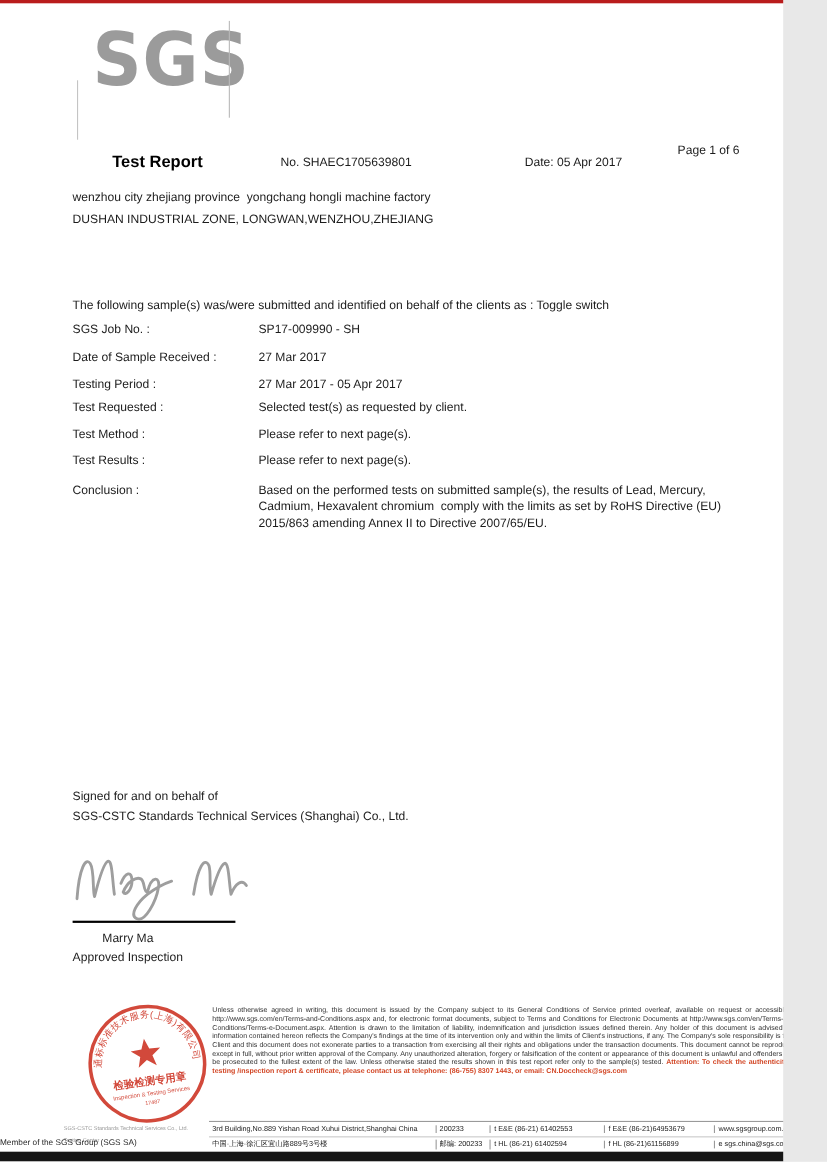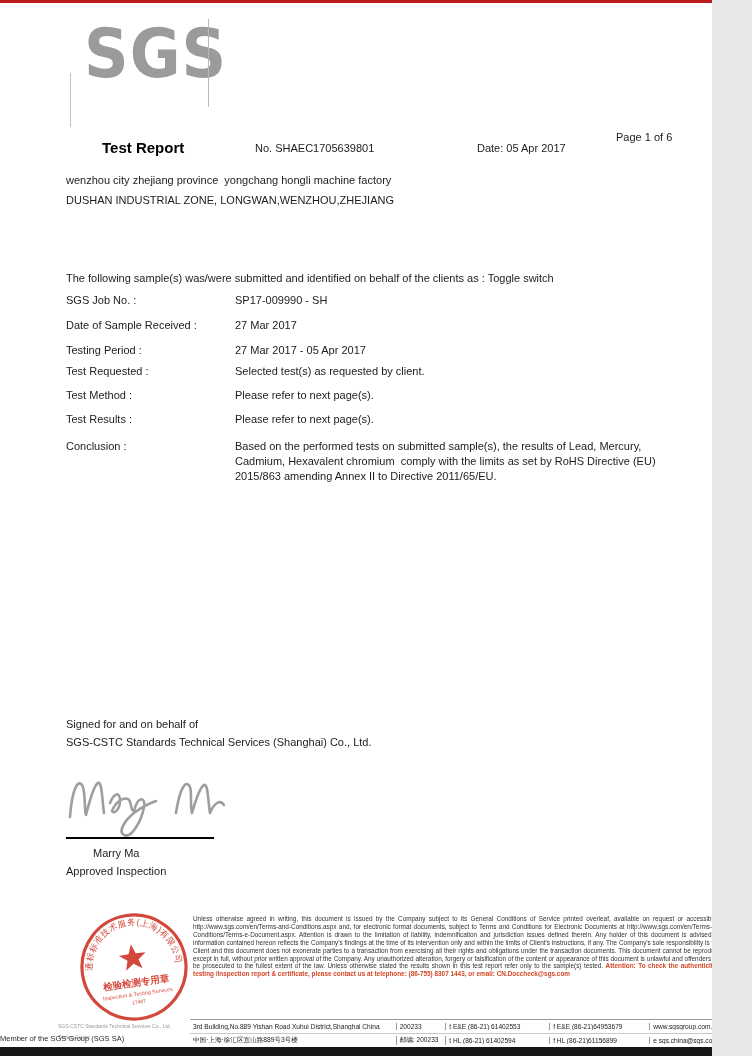--- a/index.html
+++ b/index.html
@@ -106,21 +106,21 @@
   <div class="frow" style="top:385px">
     <span class="flabel">Test Method :</span>
     <span class="fvalue pre">Please refer to next page(s).</span>
   </div>
   <div class="frow" style="top:409px">
     <span class="flabel">Test Results :</span>
     <span class="fvalue pre">Please refer to next page(s).</span>
   </div>
   <div class="frow" style="top:436px">
     <span class="flabel">Conclusion :</span>
-    <span class="fvalue pre">Based on the performed tests on submitted sample(s), the results of Lead, Mercury, Cadmium, Hexavalent chromium  comply with the limits as set by RoHS Directive (EU) 2015/863 amending Annex II to Directive 2011/65/EU.</span>
+    <span class="fvalue pre">Based on the performed tests on submitted sample(s), the results of Lead, Mercury, Cadmium, Hexavalent chromium  comply with the limits as set by RoHS Directive (EU) 2015/863 amending Annex II to Directive 2007/65/EU.</span>
   </div>
 
   <div class="abs t11 sig-intro">Signed for and on behalf of</div>
   <div class="abs t11 sig-company">SGS-CSTC Standards Technical Services (Shanghai) Co., Ltd.</div>
 
   <svg class="abs sig-svg" width="210" height="82" viewBox="0 0 210 82">
     <g fill="none" stroke="#9e9e9e" stroke-width="2.6" stroke-linecap="round" stroke-linejoin="round">
       <path d="M12,62 C14,34 20,24 24,30 C28,36 26,56 28,60 C32,44 36,30 40,28 C44,26 44,44 46,58"></path>
       <path d="M52,48 C56,38 62,36 62,46 C62,54 56,60 54,56 C58,46 66,42 70,44 C74,46 72,56 76,56 C80,40 88,42 86,52 C84,64 74,84 66,80 C60,77 66,66 76,58 C84,52 92,48 98,46"></path>
       <path d="M118,58 C122,32 128,24 132,32 C134,38 132,52 134,58 C138,44 142,32 146,30 C150,28 150,46 152,58 C156,48 162,44 166,50"></path>

